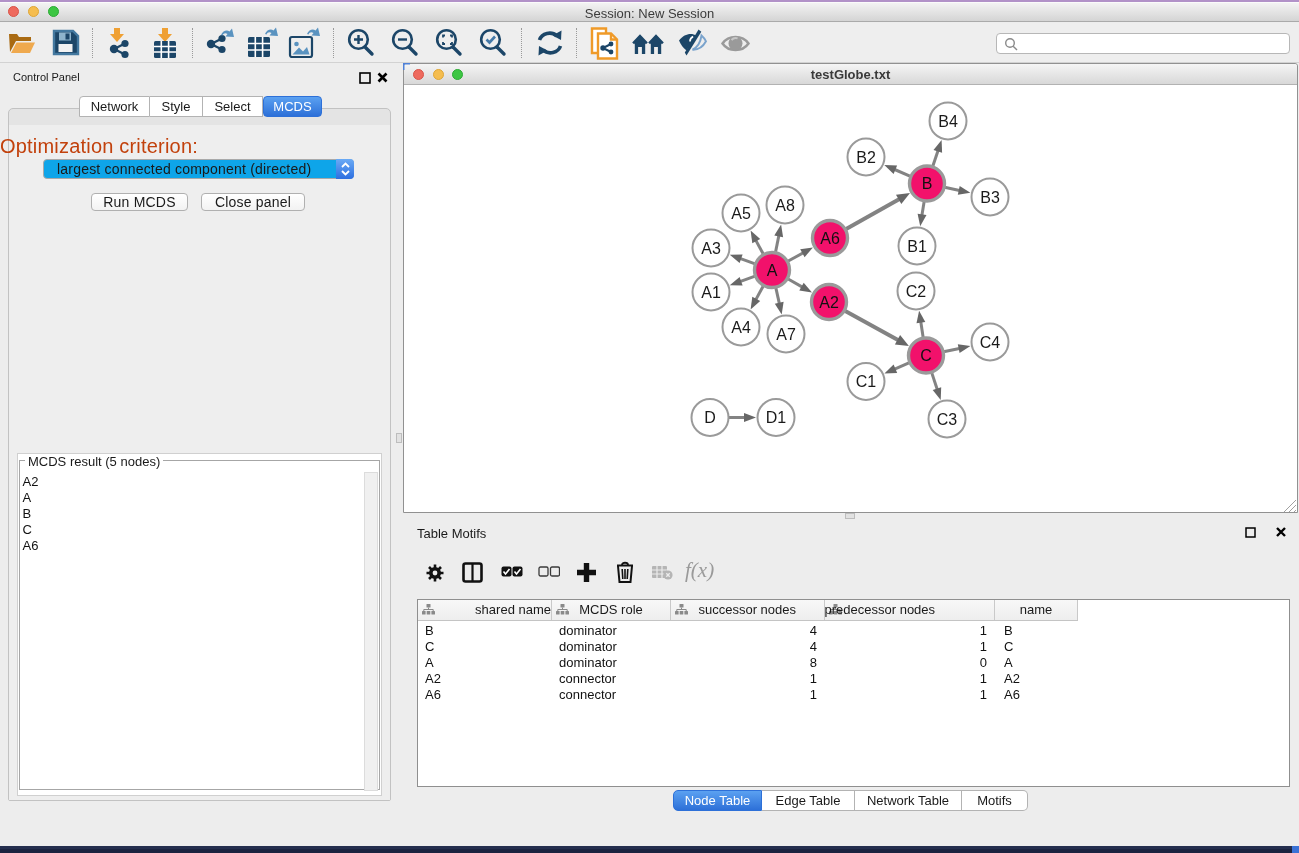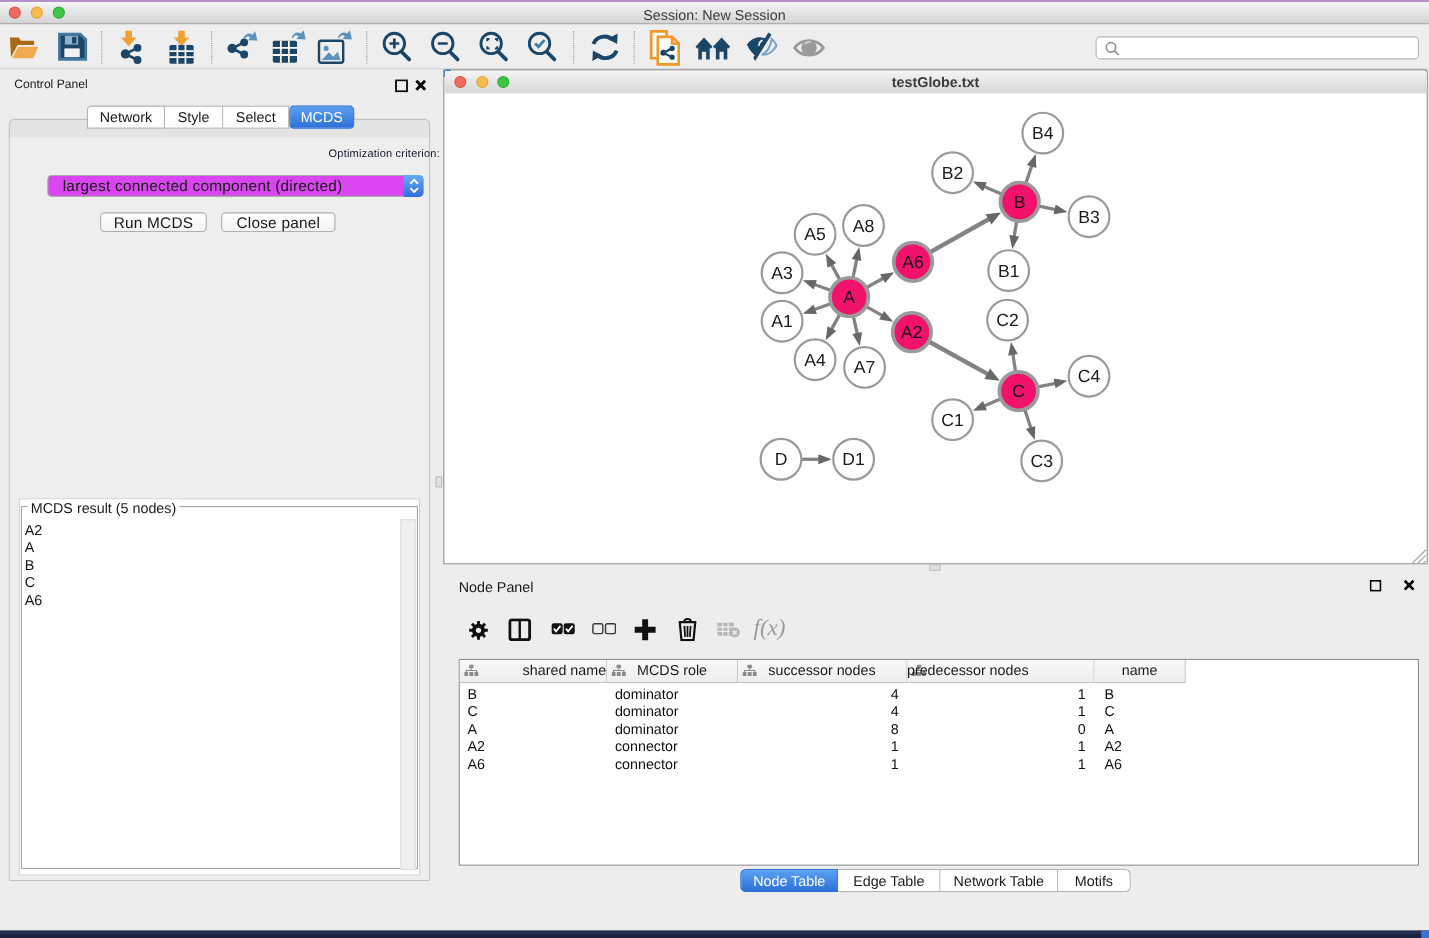--- a/index.html
+++ b/index.html
@@ -166,22 +166,22 @@
       </svg>
 
   <div class="abs" style="left:8px;top:45px;width:383px;height:693px;border:1px solid #c2c2c2;border-radius:5px 5px 2px 2px;background:#e4e4e4"></div>
   <div class="abs" style="left:9px;top:62px;width:381px;height:675px;background:#eeeeee"></div>
 
   <div class="tabw" style="left:79px;top:33px;width:71px;border-radius:4px 0 0 0">Network</div>
   <div class="tabw" style="left:150px;top:33px;width:53px;border-left:none">Style</div>
   <div class="tabw" style="left:203px;top:33px;width:60px;border-left:none">Select</div>
   <div class="tabb" style="left:263px;top:33px;width:59px">MCDS</div>
 
-  <div class="abs" style="left:0;top:72px;width:400px;text-align:right;font-size:10px;letter-spacing:0.2px;color:#0f172a">Optimization criterion:</div>
-  <div class="abs" style="left:43px;top:96px;width:342px;height:20px;background:#d946ef;border:1px solid #a9a9a9;border-radius:4px">
+  <div class="abs" style="left:0;top:72px;width:400px;text-align:left;font-size:20px;letter-spacing:0.2px;color:#c2410c">Optimization criterion:</div>
+  <div class="abs" style="left:43px;top:96px;width:311px;height:20px;background:#0ea5e9;border:1px solid #a9a9a9;border-radius:4px">
     <div class="abs" style="left:13px;top:1px;font-size:14px;letter-spacing:0.2px;line-height:17px;color:#1a1a1a">largest connected component (directed)</div>
     <div class="abs" style="right:-1px;top:-1px;width:18px;height:20px;background:linear-gradient(#6aaaf5,#2d6fe0);border-radius:0 4px 4px 0">
       <svg class="abs" style="left:3px;top:3px" width="13" height="14" viewBox="0 0 13 14">
         <path d="M3 5 L6.5 1.5 L10 5" stroke="#fff" stroke-width="1.8" fill="none"></path>
         <path d="M3 9 L6.5 12.5 L10 9" stroke="#fff" stroke-width="1.8" fill="none"></path>
       </svg>
     </div>
   </div>
   <div class="btn" style="left:91px;top:130px;width:97px">Run MCDS</div>
   <div class="btn" style="left:201px;top:130px;width:104px">Close panel</div>
@@ -291,21 +291,21 @@
 
   <svg class="abs" style="left:-1px;top:-1px" width="7" height="7" viewBox="0 0 7 7">
         <path d="M0.75 7 L0.75 0.75 L7 0.75" fill="none" stroke="#4f81d8" stroke-width="1.5"></path>
       </svg>
 </div>
 
 <div class="abs" style="left:396px;top:433px;width:6px;height:10px;background:#e2e2e2;border:1px solid #bdbdbd"></div>
 <div class="abs" style="left:845px;top:513px;width:10px;height:6px;background:#e2e2e2;border:1px solid #bdbdbd"></div>
 
 <div class="abs" id="tablepanel" style="left:403px;top:520px;width:896px;height:293px">
-  <div class="abs" style="left:14px;top:6px;font-size:13px;color:#1a1a1a">Node Panel</div>
+  <div class="abs" style="left:14px;top:6px;font-size:13px;color:#1a1a1a">Table Motifs</div>
   <svg class="abs" style="left:842px;top:7px" width="11" height="11" viewBox="0 0 11 11">
         <rect x="1" y="1" width="9" height="9" fill="none" stroke="#000" stroke-width="1.5"></rect>
       </svg>
   <svg class="abs" style="left:873px;top:7px" width="10" height="10" viewBox="0 0 10 10">
         <path d="M1 1 L9 9 M9 1 L1 9" stroke="#000" stroke-width="2.4"></path>
       </svg>
 
   <svg class="abs" style="left:22px;top:43px" width="20" height="20" viewBox="0 0 20 20">
     <g fill="#111">
           <circle cx="10" cy="10" r="6"></circle>

